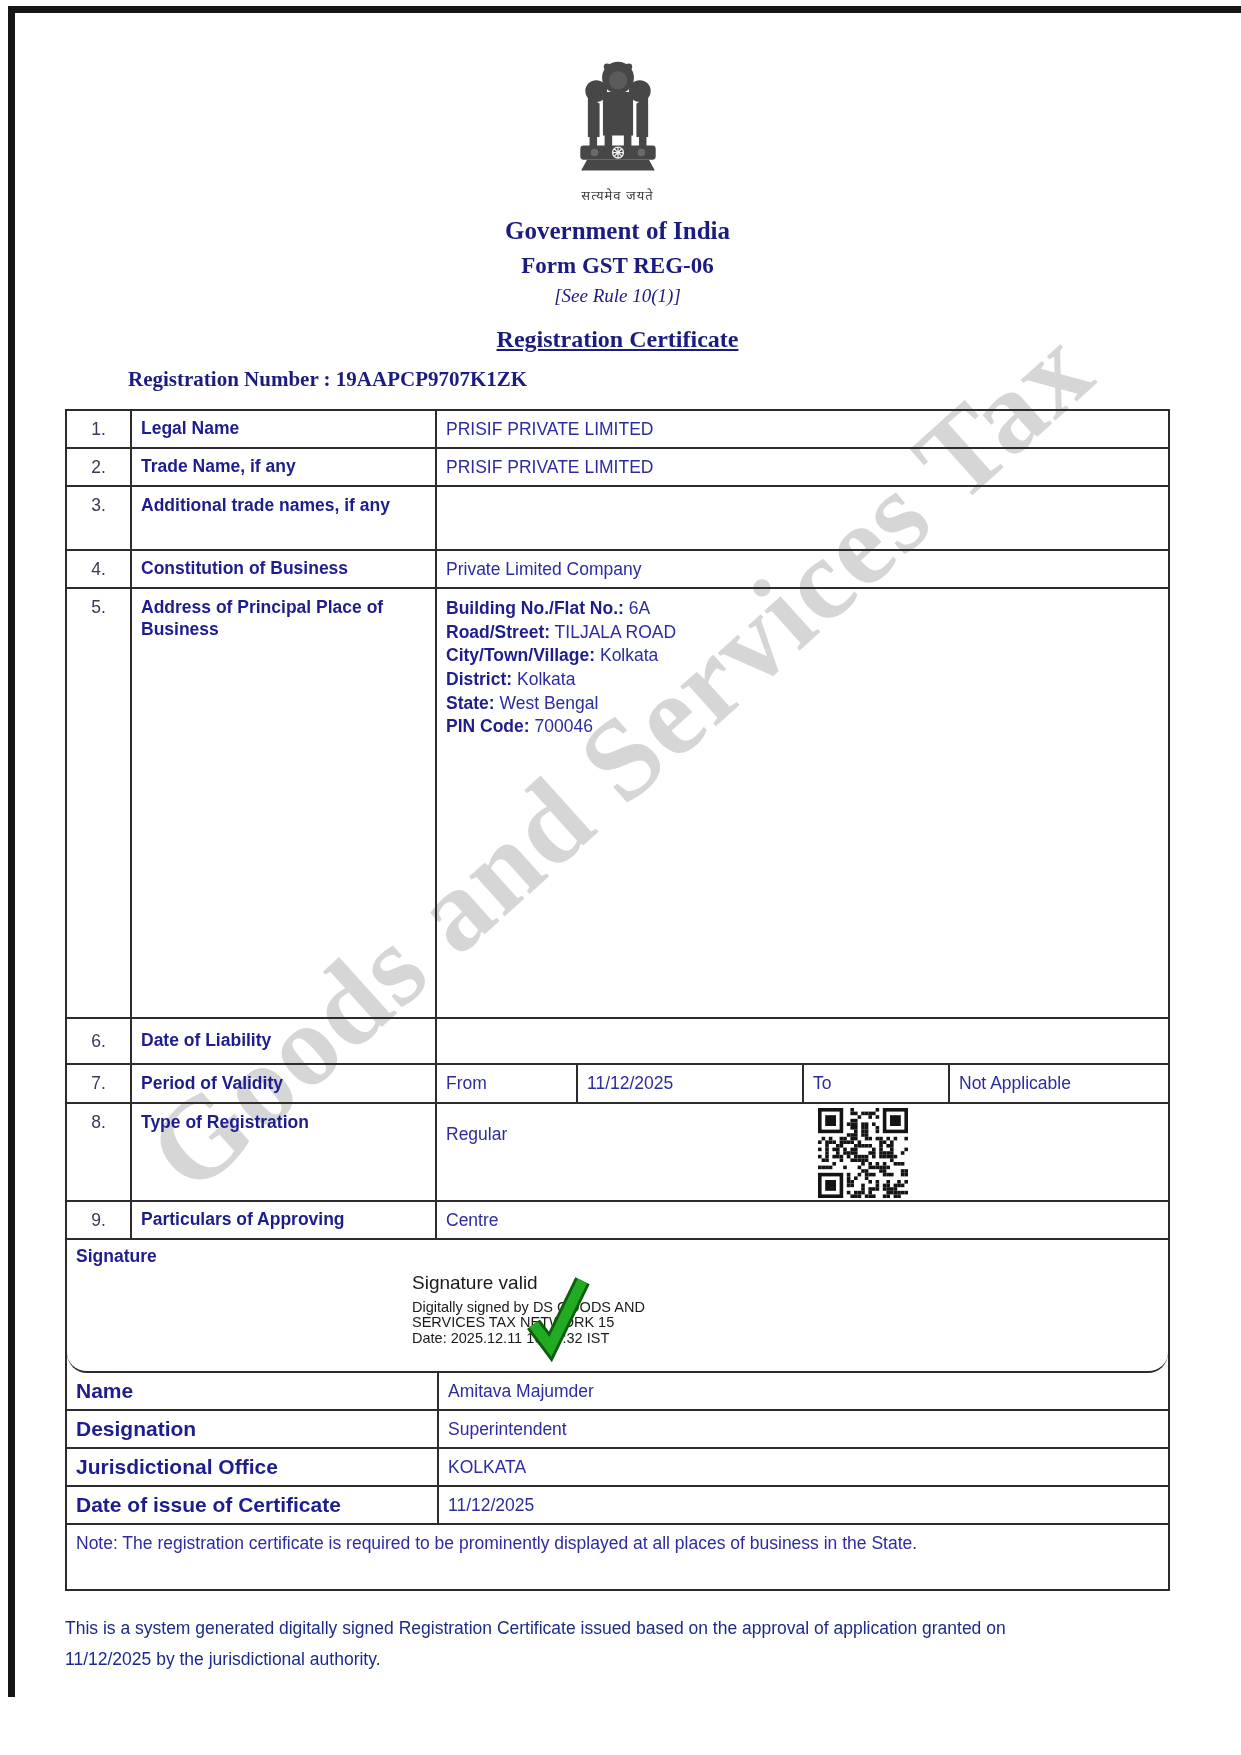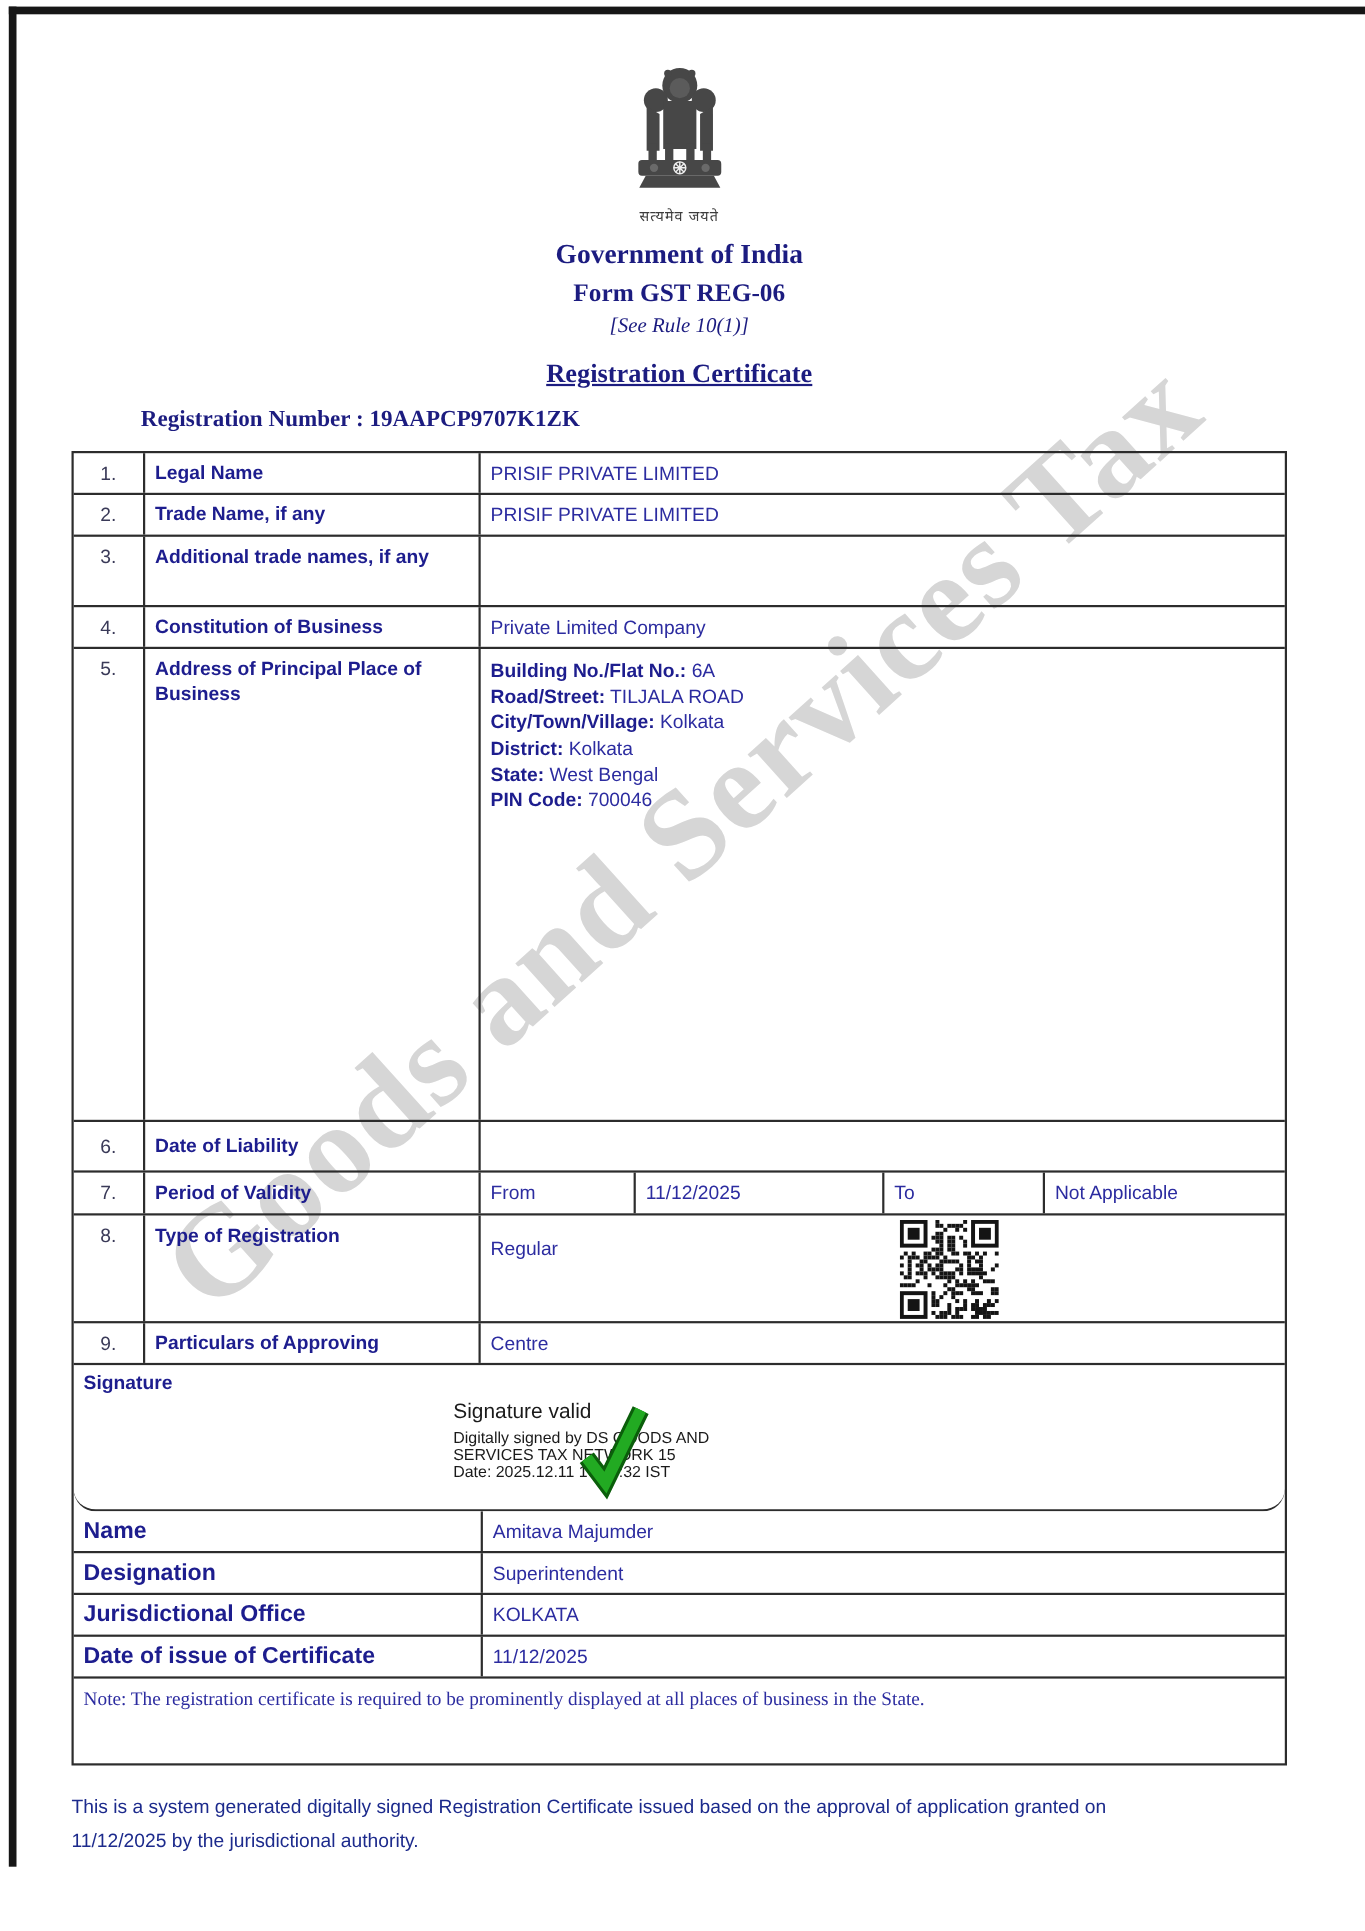--- a/index.html
+++ b/index.html
@@ -39,21 +39,21 @@
   .cell{border-right:2px solid #2c2c2c;box-sizing:border-box;padding:5px 9px;display:flex;align-items:center;}
   .cell:last-child{border-right:none;}
   .c-num{width:65px;justify-content:center;color:#3a3a58;font-size:17.5px;}
   .c-label{width:305px;font-weight:bold;color:#1d1d8e;font-size:17.5px;line-height:1.25;}
   .c-value{flex:1;color:#2c2ca0;font-size:17.5px;}
   .top-align{align-items:flex-start;padding-top:8px;}
   .addr-lines{line-height:1.35;}
   .addr-lines .k{font-weight:bold;color:#1d1d8e;}
   .addr-lines .v{color:#2c2ca0;}
   .h38{height:38px;} .h64{height:64px;} .h430{height:430px;} .h46{height:46px;}
-  .h39{height:39px;} .h98{height:98px;} .h133{height:133px;border-radius:20px;} .h77{height:77px;font-family:Liberation Serif, serif;}
+  .h39{height:39px;} .h98{height:98px;} .h133{height:133px;border-radius:20px;} .h77{height:64px;}
   .c-from{width:141px;color:#2c2ca0;font-size:17.5px;}
   .c-fromdate{width:226px;color:#2c2ca0;font-size:17.5px;}
   .c-to{width:146px;color:#2c2ca0;font-size:17.5px;}
   .c-na{flex:1;color:#2c2ca0;font-size:17.5px;}
   .c-typevalue{flex:1;position:relative;align-items:flex-start;padding-top:20px;border-radius:18px;}
   .qr{position:absolute;left:381px;top:4px;width:90px;height:90px;}
   .c-offlabel{width:372px;font-weight:bold;color:#1d1d8e;font-size:21px;}
   .c-offvalue{flex:1;color:#2c2ca0;font-size:17.5px;}
 
   .sig-cell{flex:1;display:block;position:relative;padding:6px 9px;}

